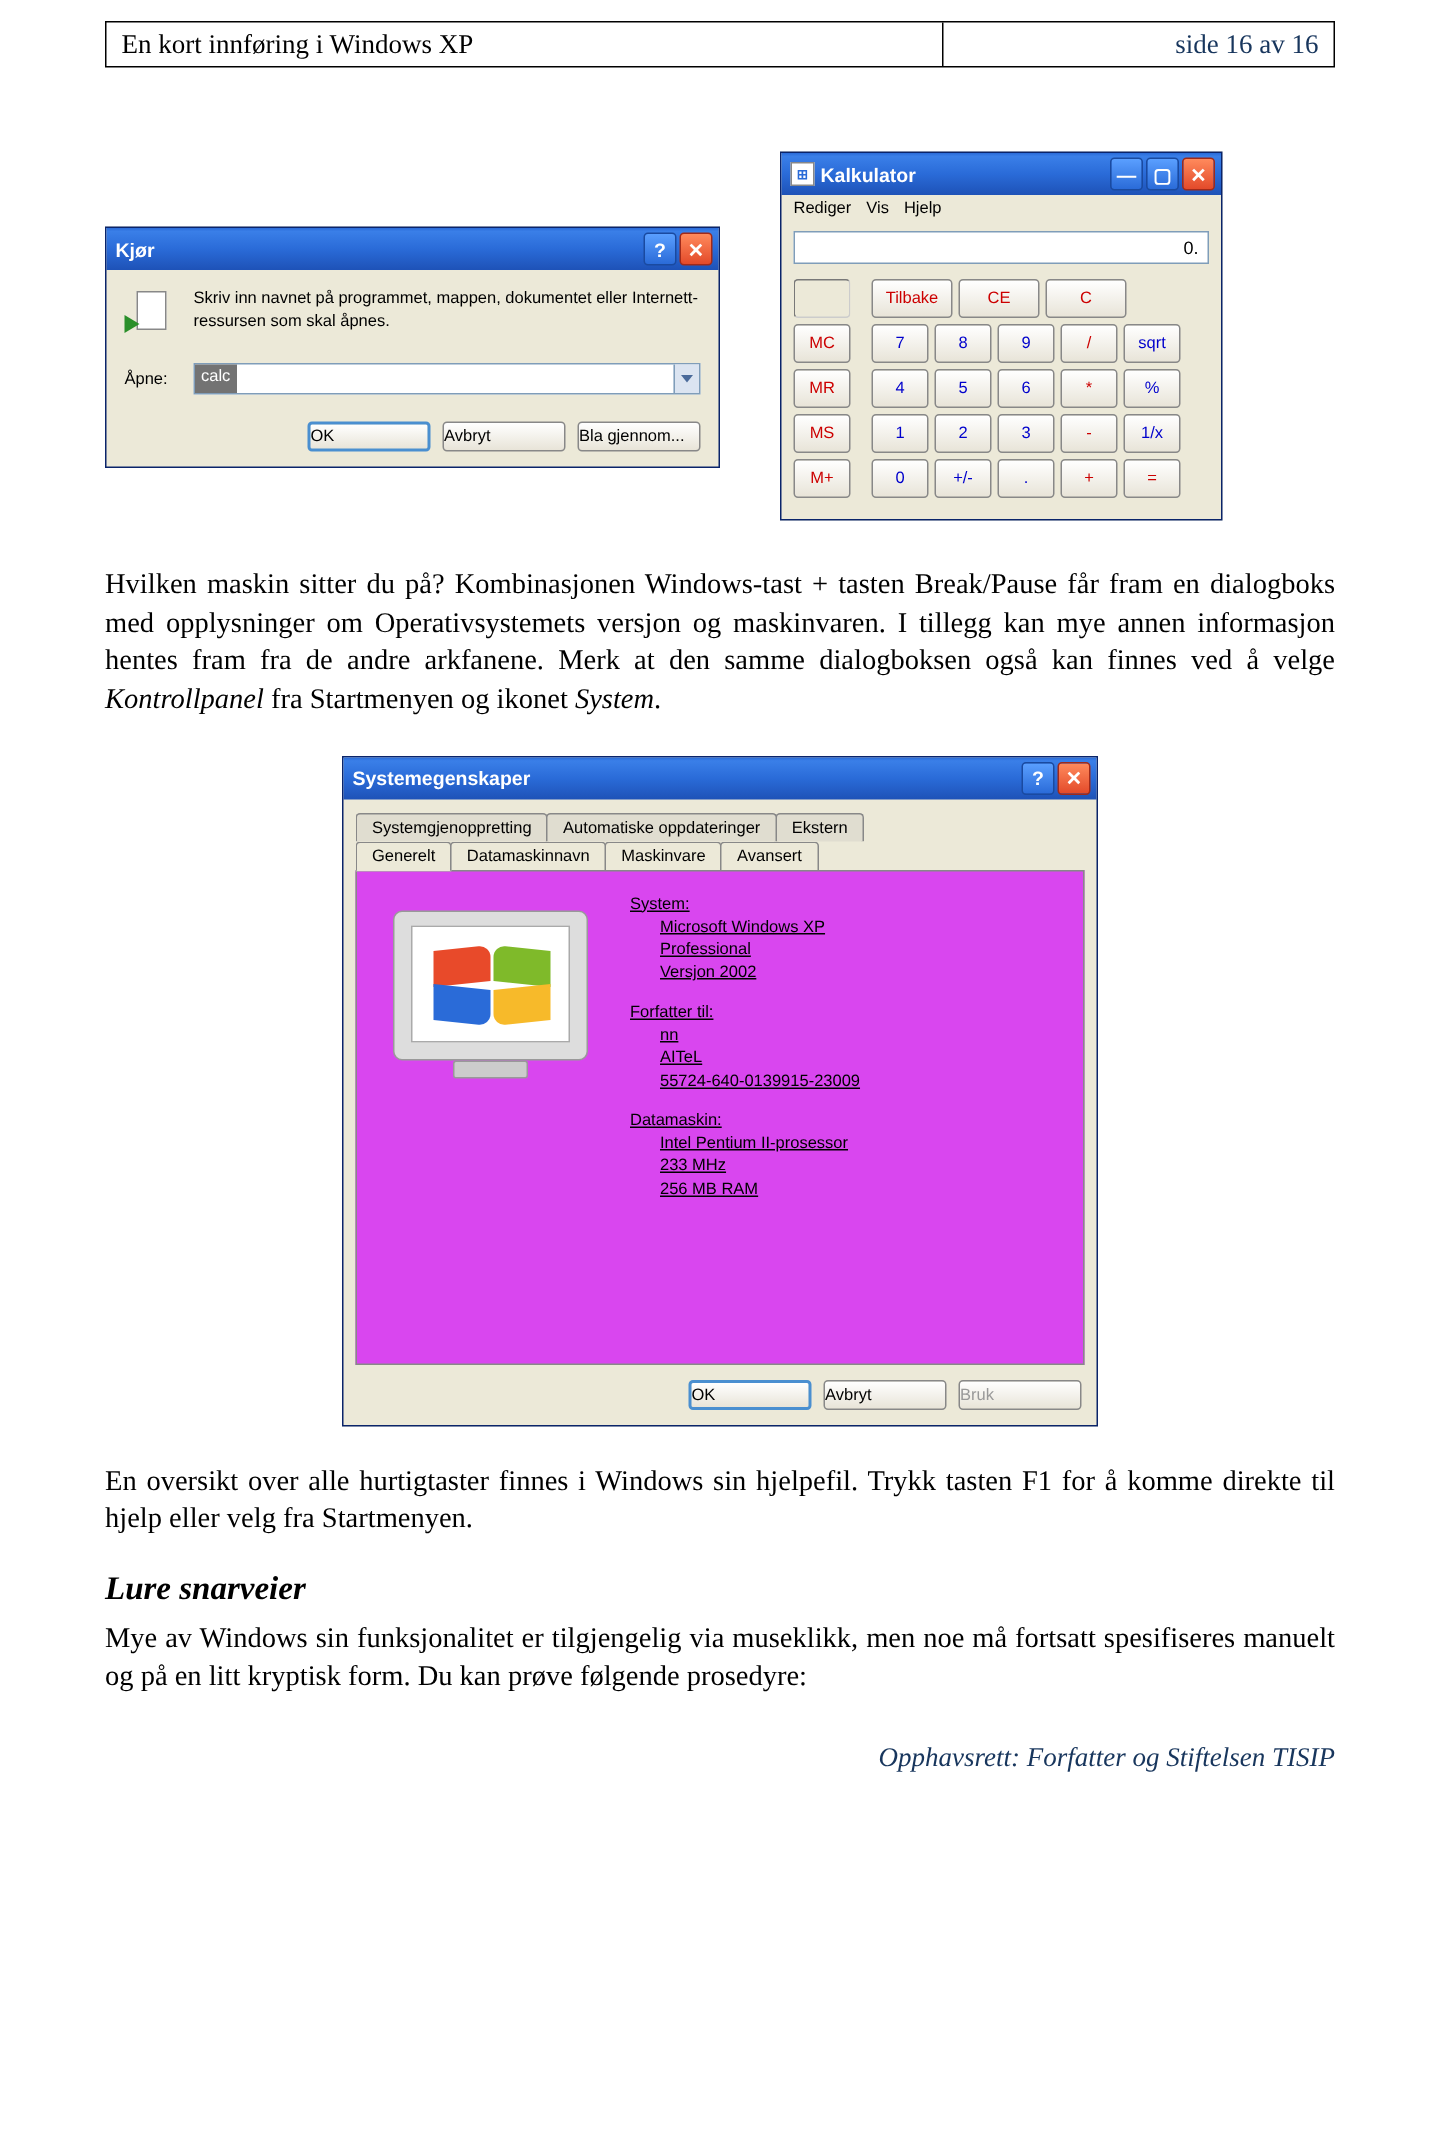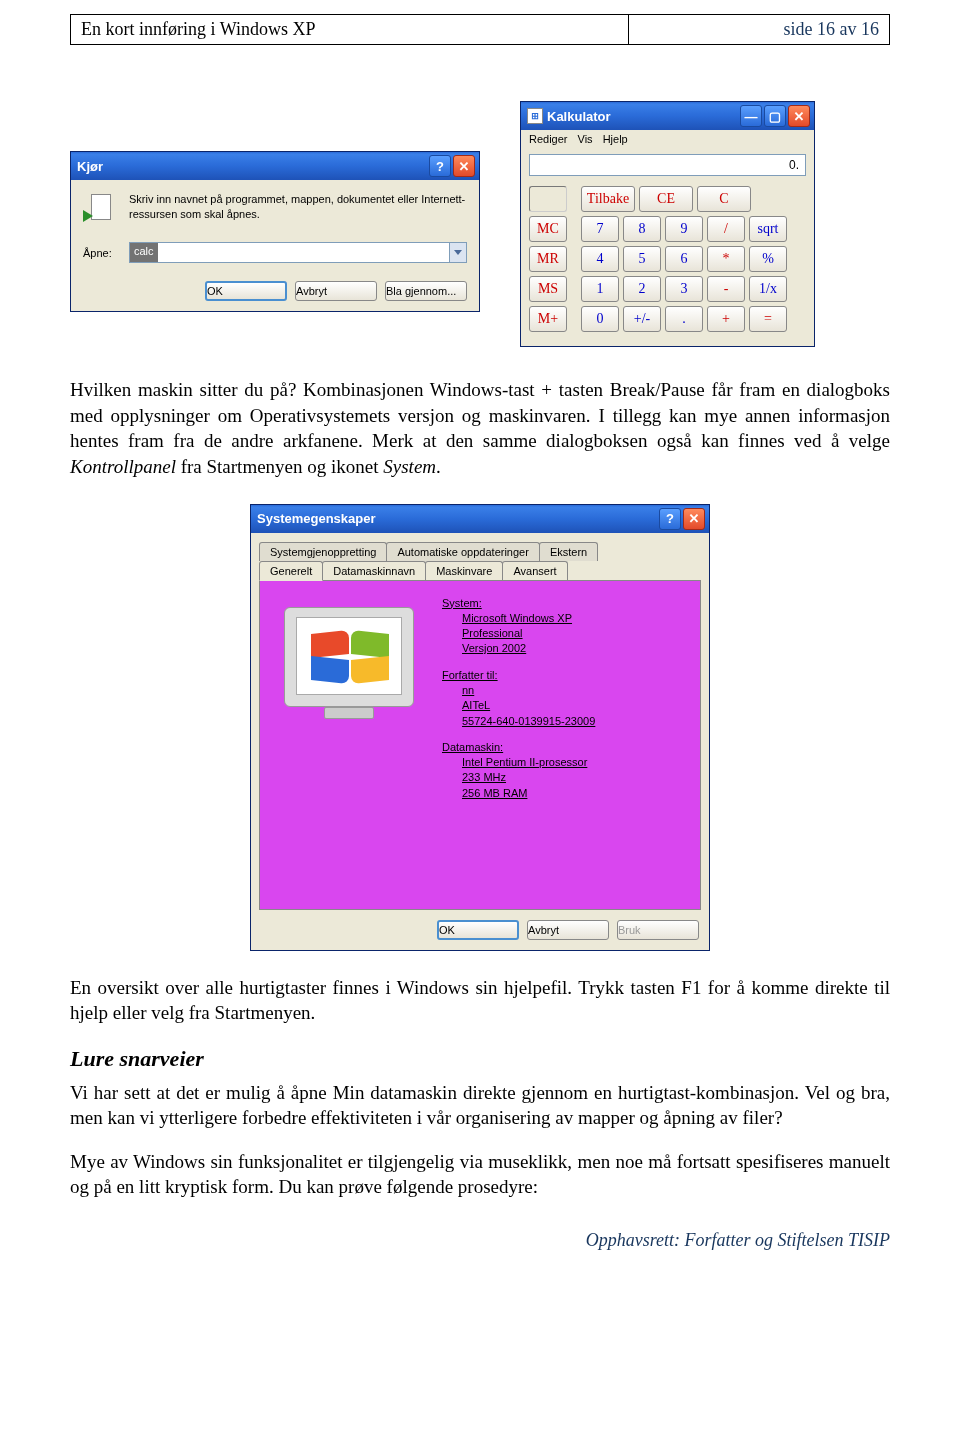--- a/index.html
+++ b/index.html
@@ -108,22 +108,21 @@
     text-align:right; padding:3px 6px; font-size:12px;
   }
   .calc-grid { padding: 4px 8px 10px 8px; }
   .calc-row { display:flex; gap:4px; margin-bottom:4px; }
   .cbtn {
     width:38px; height:26px;
     border:1px solid #888;
     background: linear-gradient(to bottom,#fff,#e8e4d8);
     border-radius:3px;
     display:flex;align-items:center;justify-content:center;
-    font-size:14px;
-    font-family:Liberation Serif, serif;
+    font-size:11px;
   }
   .cbtn.wide { width:54px;}
   .cbtn.empty { background:#ece9d8; border:1px inset #ccc;}
   .cbtn.red { color:#c00;}
   .cbtn.blue{ color:#00c;}
   .calc-row.top .cbtn { width:54px;}
   .calc-row.top .cbtn.empty{width:38px;}
   .calc-row .gap { width:6px;}
 
   
@@ -133,21 +132,21 @@
     line-height: 1.35;
     text-align: justify;
   }
   .body-text p { margin-bottom: 18px; }
   .body-text h3 { font-style: italic; font-weight: bold; font-size: 22px; margin: 10px 0 6px 0; font-family:"Times New Roman",serif;}
   .italic { font-style: italic; }
 
   
   .sysprops-wrap { display:flex; justify-content:center; padding: 6px 0 14px 0;}
   .sysprops {
-    width: 460px;
+    width: 504px;
     font-family: Tahoma,sans-serif; font-size:11px;
     border:1px solid #0a246a;
     background:#ece9d8;
   }
   .sysprops .tabs-area { padding: 8px 8px 0 8px; }
   .tabs-row { display:flex; }
   .tab {
     border:1px solid #888; border-bottom:none;
     background:#ece9d8;
     padding:3px 10px;
@@ -373,19 +372,18 @@
         <div class="btn default">OK</div>
         <div class="btn">Avbryt</div>
         <div class="btn disabled">Bruk</div>
       </div>
     </div>
   </div>
 
   <div class="body-text">
     <p>En oversikt over alle hurtigtaster finnes i Windows sin hjelpefil. Trykk tasten F1 for å komme direkte til hjelp eller velg fra Startmenyen.</p>
     <h3>Lure snarveier</h3>
-    <p>Vi har sett at det er mulig å åpne Min datamaskin direkte gjennom en hurtigtast-kombinasjon. Vel og bra, men kan vi ytterligere forbedre effektiviteten i vår organisering av mapper og åpning av filer?</p>
     <p>Mye av Windows sin funksjonalitet er tilgjengelig via museklikk, men noe må fortsatt spesifiseres manuelt og på en litt kryptisk form. Du kan prøve følgende prosedyre:</p>
   </div>
 
   <div class="footer">Opphavsrett:  Forfatter og Stiftelsen TISIP</div>
 
 </div>
 
 </body></html>

